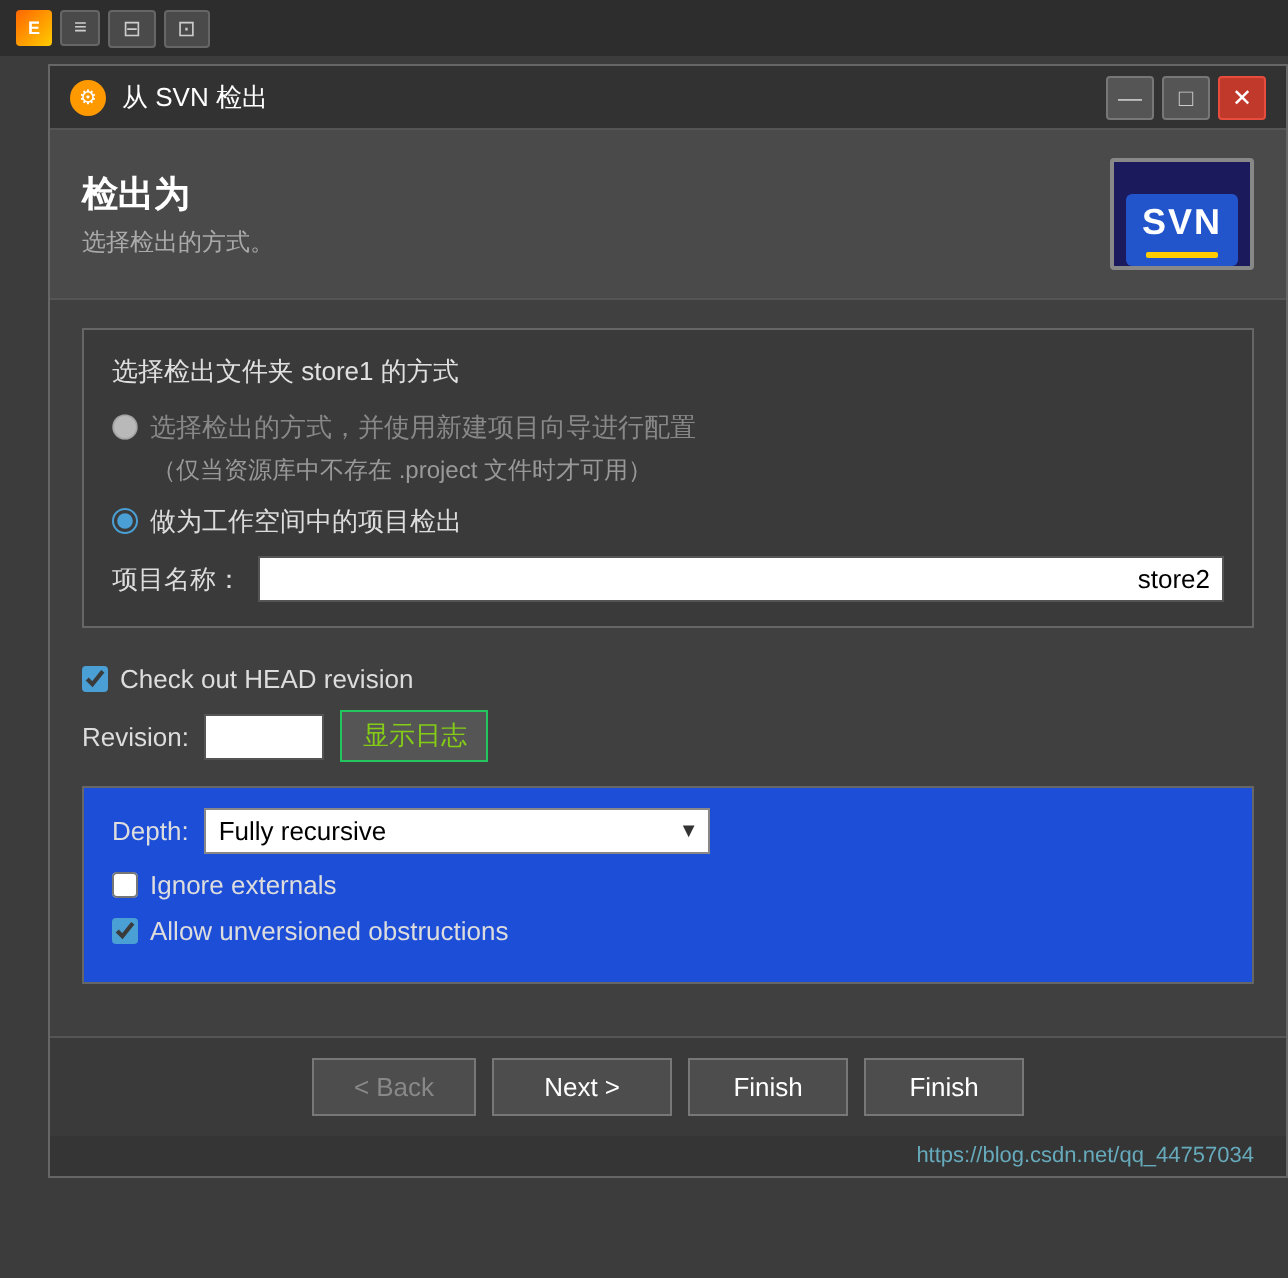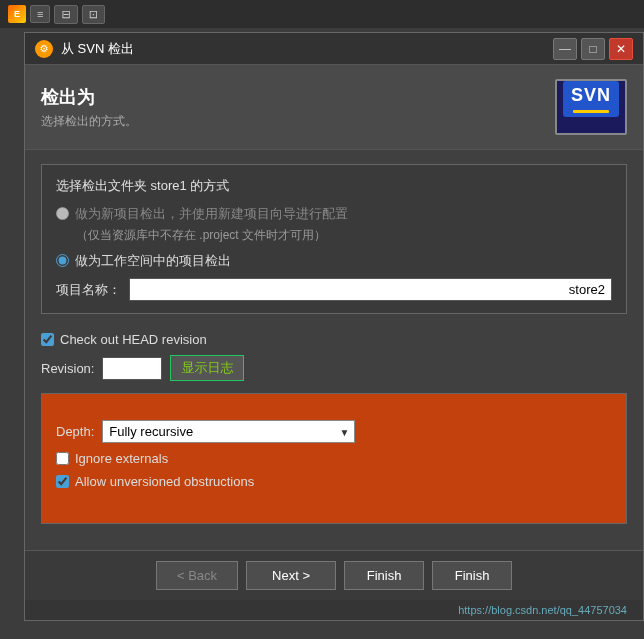--- a/index.html
+++ b/index.html
@@ -131,21 +131,21 @@
       font-size: 12px;
       color: #aaa;
     }
 
     .svn-logo {
       background: #1a1a5c;
       border: 2px solid #888;
       width: 72px;
       height: 56px;
       display: flex;
-      align-items: flex-start;
+      align-items: flex-end;
       justify-content: center;
       border-radius: 2px;
       flex-shrink: 0;
     }
 
     .svn-logo-inner {
       background: #2255cc;
       color: #fff;
       font-size: 16px;
       font-weight: bold;
@@ -284,22 +284,22 @@
       border: 1px solid #22c55e;
       color: #84cc16;
       padding: 3px 10px;
       font-size: 13px;
       cursor: pointer;
       font-family: Liberation Serif, serif;
     }
 
     .depth-section {
       border: 1px solid #666;
-      padding: 26px 14px;
-      background: #c2410c;
+      padding: 10px 14px;
+      background: #1d4ed8;
       margin-bottom: 8px;
     }
 
     .depth-row {
       display: flex;
       align-items: center;
       gap: 8px;
       margin-bottom: 8px;
     }
 
@@ -415,21 +415,21 @@
     </div>
   </div>
 
   <div class="dialog-body">
 
     <div class="section-box">
       <div class="section-title">选择检出文件夹 store1 的方式</div>
 
       <div class="radio-option">
         <input type="radio" name="checkout_type" id="radio1" disabled="" style="">
-        <label for="radio1" class="radio-label">做为新项目检出，并使用新建项目向导进行配置</label>
+        <label for="radio1" class="radio-label">选择检出的方式，并使用新建项目向导进行配置</label>
       </div>
       <div class="radio-note">（仅当资源库中不存在 .project 文件时才可用）</div>
 
       <div class="radio-option">
         <input type="radio" name="checkout_type" id="radio2" checked="" style="">
         <label for="radio2" class="radio-label active">做为工作空间中的项目检出</label>
       </div>
 
       <div class="form-row">
         <span class="form-label">项目名称：</span>

